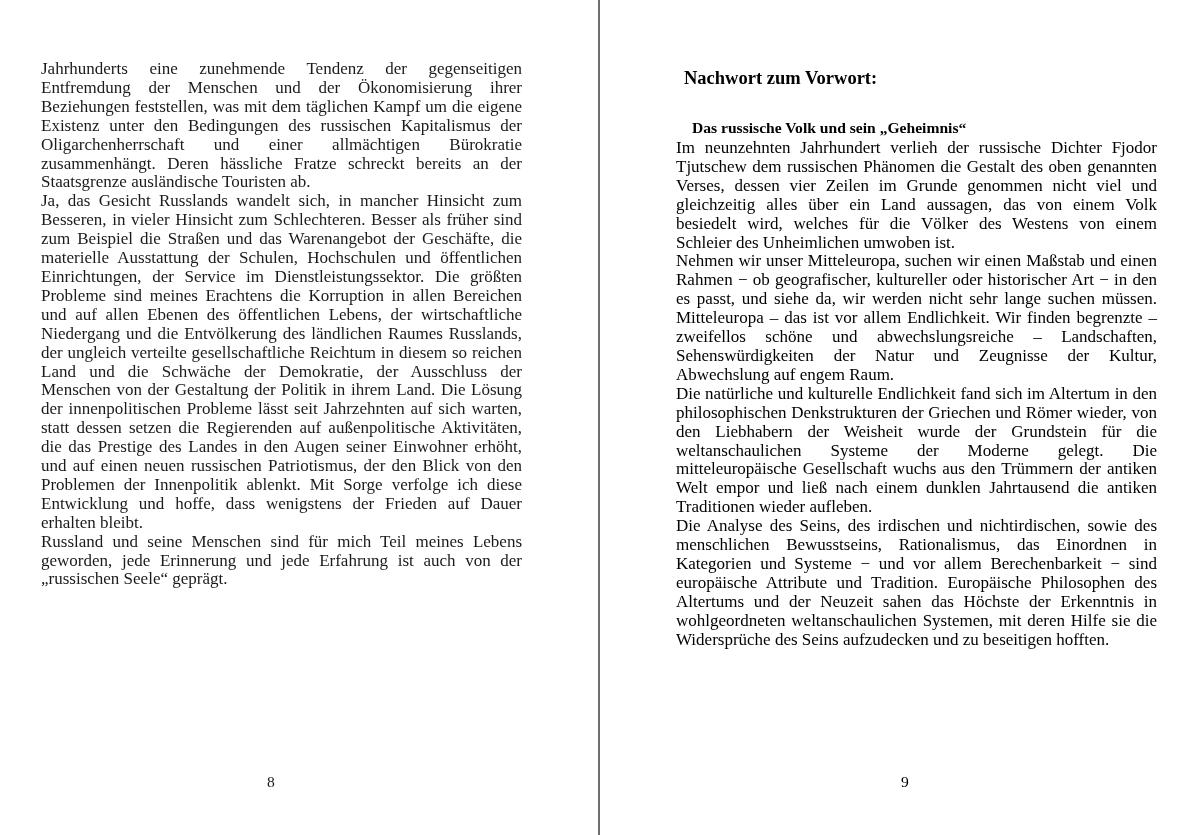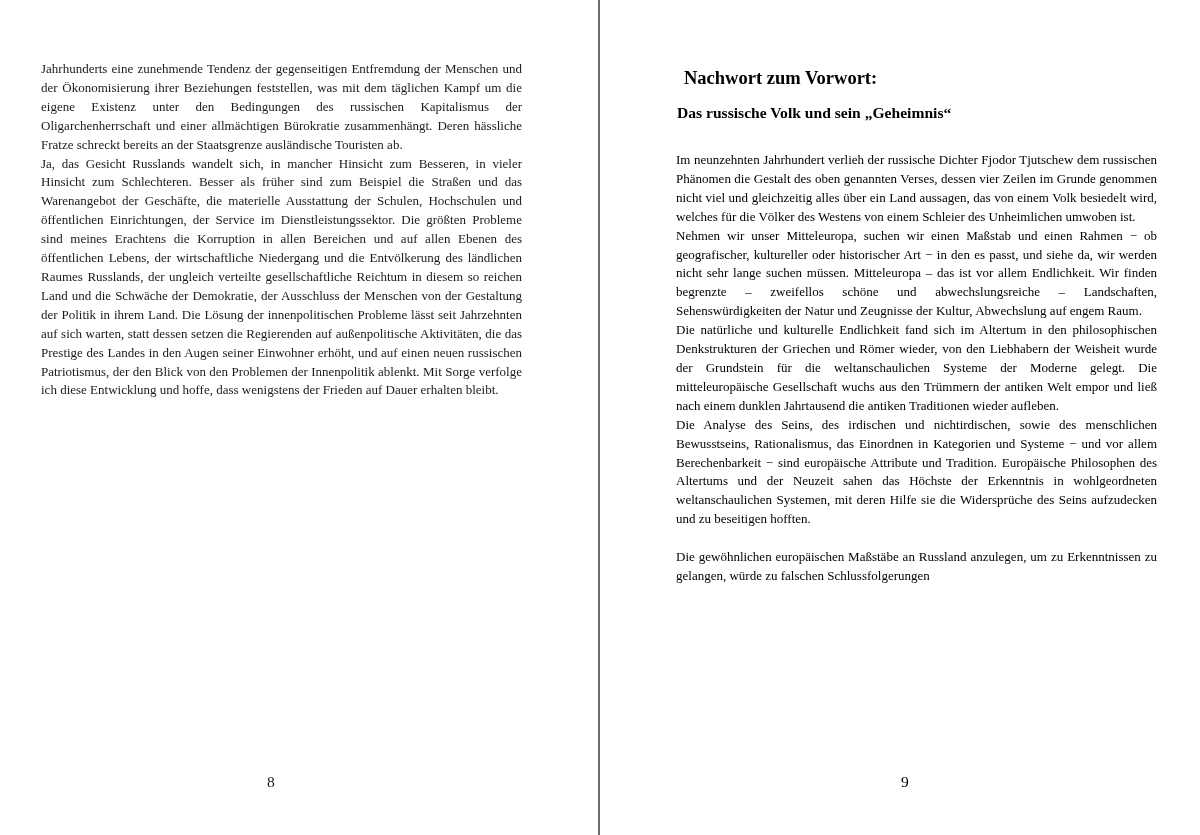--- a/index.html
+++ b/index.html
@@ -7,50 +7,50 @@
   .page {
     position: absolute; top: 0; height: 835px; background: #ffffff;
     font-family: "Liberation Serif", "DejaVu Serif", serif; color: #1a1a1a;
   }
   #left-page { left: 0; width: 598px; }
   #right-page { left: 600px; width: 600px; }
   .divider {
     position: absolute; left: 598px; top: 0; width: 2px; height: 835px; background: #6e6e6e;
   }
   .body-text {
-    position: absolute; font-size: 13px; line-height: 18.9px; text-align: justify;
+    position: absolute; font-size: 17px; line-height: 18.9px; text-align: justify;
   }
   .body-text p { margin: 0; }
   #left-text { left: 41px; top: 60px; width: 481px; }
   #right-text { left: 76px; width: 481px; }
   .h1 { position: absolute; left: 76px; top: 60px; font-size: 18.5px; font-weight: bold; margin: 8px; }
-  .h2 { position: absolute; left: 76px; top: 103px; font-size: 15.6px; font-weight: bold; margin: 1px; }
+  .h2 { position: absolute; left: 76px; top: 103px; font-size: 15.6px; font-weight: bold; margin: 16px; }
   #right-text { top: 139px; }
   .gap { height: 18.9px; }
   .page-number { position: absolute; top: 773px; font-size: 15.6px; }
   #page-number-left { left: 267px; }
   #page-number-right { left: 901px; }
 </style>
 </head>
 <body>
 
 <div class="page" id="left-page">
   <div class="body-text" id="left-text">
     <p>Jahrhunderts eine zunehmende Tendenz der gegenseitigen Entfremdung der Menschen und der Ökonomisierung ihrer Beziehungen feststellen, was mit dem täglichen Kampf um die eigene Existenz unter den Bedingungen des russischen Kapitalismus der Oligarchenherrschaft und einer allmächtigen Bürokratie zusammenhängt. Deren hässliche Fratze schreckt bereits an der Staatsgrenze ausländische Touristen ab.</p>
     <p>Ja, das Gesicht Russlands wandelt sich, in mancher Hinsicht zum Besseren, in vieler Hinsicht zum Schlechteren. Besser als früher sind zum Beispiel die Straßen und das Warenangebot der Geschäfte, die materielle Ausstattung der Schulen, Hochschulen und öffentlichen Einrichtungen, der Service im Dienstleistungssektor. Die größten Probleme sind meines Erachtens die Korruption in allen Bereichen und auf allen Ebenen des öffentlichen Lebens, der wirtschaftliche Niedergang und die Entvölkerung des ländlichen Raumes Russlands, der ungleich verteilte gesellschaftliche Reichtum in diesem so reichen Land und die Schwäche der Demokratie, der Ausschluss der Menschen von der Gestaltung der Politik in ihrem Land. Die Lösung der innenpolitischen Probleme lässt seit Jahrzehnten auf sich warten, statt dessen setzen die Regierenden auf außenpolitische Aktivitäten, die das Prestige des Landes in den Augen seiner Einwohner erhöht, und auf einen neuen russischen Patriotismus, der den Blick von den Problemen der Innenpolitik ablenkt. Mit Sorge verfolge ich diese Entwicklung und hoffe, dass wenigstens der Frieden auf Dauer erhalten bleibt.</p>
+    <p>Russland und seine Menschen sind für mich Teil meines Lebens geworden, jede Erinnerung und jede Erfahrung ist auch von der „russischen Seele“ geprägt.</p>
   </div>
   <div class="page-number" id="page-number-left">8</div>
 </div>
 
 <div class="divider"></div>
 
 <div class="page" id="right-page"></div>
 <h1 class="h1" style="left:676px;font-family:'Liberation Serif',serif;">Nachwort zum Vorwort:</h1>
 <h2 class="h2" style="left:676px;font-family:'Liberation Serif',serif;">Das russische Volk und sein „Geheimnis“</h2>
-<div class="body-text" id="right-text" style="left:676px;font-family:'Liberation Serif',serif;margin-top:12px;">
+<div class="body-text" id="right-text" style="left:676px;font-family:'Liberation Serif',serif;">
   <p>Im neunzehnten Jahrhundert verlieh der russische Dichter Fjodor Tjutschew dem russischen Phänomen die Gestalt des oben genannten Verses, dessen vier Zeilen im Grunde genommen nicht viel und gleichzeitig alles über ein Land aussagen, das von einem Volk besiedelt wird, welches für die Völker des Westens von einem Schleier des Unheimlichen umwoben ist.</p>
   <p>Nehmen wir unser Mitteleuropa, suchen wir einen Maßstab und einen Rahmen − ob geografischer, kultureller oder historischer Art − in den es passt, und siehe da, wir werden nicht sehr lange suchen müssen. Mitteleuropa – das ist vor allem Endlichkeit. Wir finden begrenzte – zweifellos schöne und abwechslungsreiche – Landschaften, Sehenswürdigkeiten der Natur und Zeugnisse der Kultur, Abwechslung auf engem Raum.</p>
   <p>Die natürliche und kulturelle Endlichkeit fand sich im Altertum in den philosophischen Denkstrukturen der Griechen und Römer wieder, von den Liebhabern der Weisheit wurde der Grundstein für die weltanschaulichen Systeme der Moderne gelegt. Die mitteleuropäische Gesellschaft wuchs aus den Trümmern der antiken Welt empor und ließ nach einem dunklen Jahrtausend die antiken Traditionen wieder aufleben.</p>
   <p>Die Analyse des Seins, des irdischen und nichtirdischen, sowie des menschlichen Bewusstseins, Rationalismus, das Einordnen in Kategorien und Systeme − und vor allem Berechenbarkeit − sind europäische Attribute und Tradition. Europäische Philosophen des Altertums und der Neuzeit sahen das Höchste der Erkenntnis in wohlgeordneten weltanschaulichen Systemen, mit deren Hilfe sie die Widersprüche des Seins aufzudecken und zu beseitigen hofften.</p>
   <div class="gap"></div>
-  <p>Die gewöhnlichen europäischen Maßstäbe an Russland anzulegen, um zu Erkenntnissen zu gelangen, würde zu falschen Schlussfolgerungen</p>
 </div>
 <div class="page-number" id="page-number-right" style="font-family:'Liberation Serif',serif;">9</div>
 
 </body></html>

